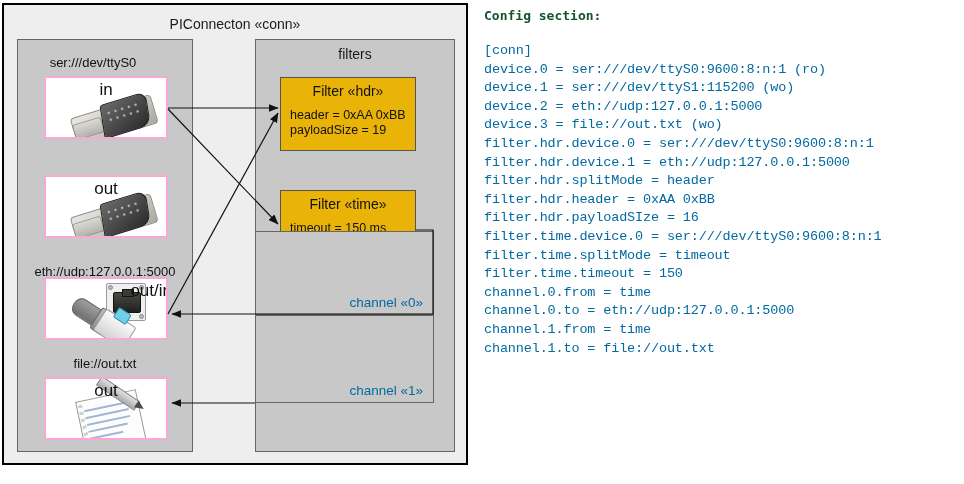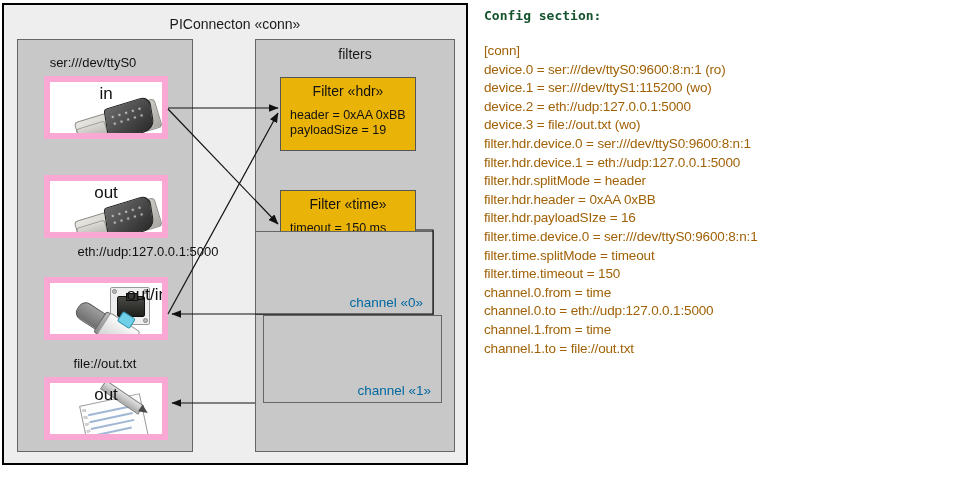--- a/index.html
+++ b/index.html
@@ -13,21 +13,21 @@
   .diagram-title{position:absolute;left:0;top:11px;width:100%;text-align:center;
       font-size:14px;color:#1a1a1a;}
 
   .gpanel{position:absolute;background:#c8c8c8;border:1px solid #666;
       box-sizing:border-box;}
   .panel-title{position:absolute;left:0;top:6px;width:100%;text-align:center;
       font-size:14px;color:#1a1a1a;}
 
   .dev-label{position:absolute;text-align:center;font-size:13px;color:#111;
       white-space:nowrap;}
-  .dev-box{position:absolute;background:#ffffff;border:6px solid #f9a8d4;
+  .dev-box{position:absolute;background:#ffffff;border:2px solid #f9a8d4;
       box-sizing:border-box;overflow:hidden;}
   .dev-dir{position:absolute;left:0;top:2px;width:100%;text-align:center;
       font-size:17px;color:#111;z-index:3;}
   .dev-dir.left{text-align:right;padding-left:6px;}
 
   .filter-box{position:absolute;background:#eab308;border:1px solid #555;
       box-sizing:border-box;}
   .filter-title{position:absolute;left:0;top:5px;width:100%;text-align:center;
       font-size:14px;color:#111;}
   .filter-props{position:absolute;left:9px;top:30px;font-size:12.5px;
@@ -36,22 +36,22 @@
   .chan-box{position:absolute;background:#c8c8c8;border:1px solid #666;
       box-sizing:border-box;}
   .chan-label{position:absolute;right:10px;bottom:4px;font-size:13.5px;color:#0369a1;}
 
   svg.wires{position:absolute;left:0;top:0;width:964px;height:484px;
       pointer-events:none;}
 
   
   .cfg-head{position:absolute;left:484px;top:8px;font-size:13px;font-weight:bold;
       color:#14532d;font-family:"DejaVu Sans Mono",monospace;}
-  .cfg-body{position:absolute;left:484px;top:42px;font-size:13.5px;color:#a16207;
-      font-family:Liberation Sans, sans-serif;line-height:18.6px;
+  .cfg-body{position:absolute;left:484px;top:42px;font-size:13.5px;color:#0369a1;
+      font-family:Liberation Mono, monospace;line-height:18.6px;
       white-space:pre;letter-spacing:-0.15px;}
 
   
   .serial{position:absolute;left:26px;top:22px;width:82px;height:40px;
       transform:rotate(-17deg);}
   .serial .shell{position:absolute;left:0;top:6px;width:82px;height:28px;
       background:linear-gradient(160deg,#e9e8e4 0%,#cfcdc7 45%,#a9a7a1 100%);
       border:1px solid #8d8b86;border-radius:4px;}
   .serial .dsub{position:absolute;left:30px;top:2px;width:46px;height:32px;
       background:linear-gradient(150deg,#6a6a6a,#2a2a2a);
@@ -131,21 +131,21 @@
   <div class="dev-box" style="left:44px;top:175px;width:124px;height:63px;">
     <div class="dev-dir">out</div>
     <div class="serial">
       <div class="shell"></div>
         <div class="tail"></div>
       <div class="dsub"></div>
         <div class="pins"></div>
     </div>
   </div>
 
-  <div class="dev-label" style="left:17px;top:244px;width:176px;padding-left:43px;">eth://udp:127.0.0.1:5000</div>
+  <div class="dev-label" style="left:17px;top:264px;width:176px;">eth://udp:127.0.0.1:5000</div>
   <div class="dev-box" style="left:44px;top:277px;width:124px;height:63px;">
     <div class="dev-dir left">out/in</div>
     <div class="rj45">
       <div class="plate"></div>
         <div class="jack"></div>
       <div class="screw" style="left:2px;top:2px;"></div>
       <div class="screw" style="right:2px;top:2px;"></div>
       <div class="screw" style="left:2px;bottom:2px;"></div>
       <div class="screw" style="right:2px;bottom:2px;"></div>
     </div>
@@ -190,21 +190,21 @@
   <div class="filter-box" style="left:280px;top:190px;width:136px;height:74px;">
     <div class="filter-title">Filter «time»</div>
     <div class="filter-props">
       <div>timeout = 150 ms</div>
     </div>
   </div>
 
   <div class="chan-box" style="left:255px;top:231px;width:179px;height:84px;">
     <div class="chan-label">channel «0»</div>
   </div>
-  <div class="chan-box" style="left:255px;top:315px;width:179px;height:88px;margin-left:8px;">
+  <div class="chan-box" style="left:255px;top:315px;width:179px;height:88px;">
     <div class="chan-label">channel «1»</div>
   </div>
 
   <svg class="wires" viewBox="0 0 964 484">
     <defs>
       <marker id="ah" markerWidth="10" markerHeight="8" refX="9.4" refY="4" orient="auto" markerUnits="userSpaceOnUse">
         <path d="M0,0 L10,4 L0,8 z" fill="#111"></path>
       </marker>
     </defs>
     <g stroke="#111" stroke-width="1.2" fill="none">

